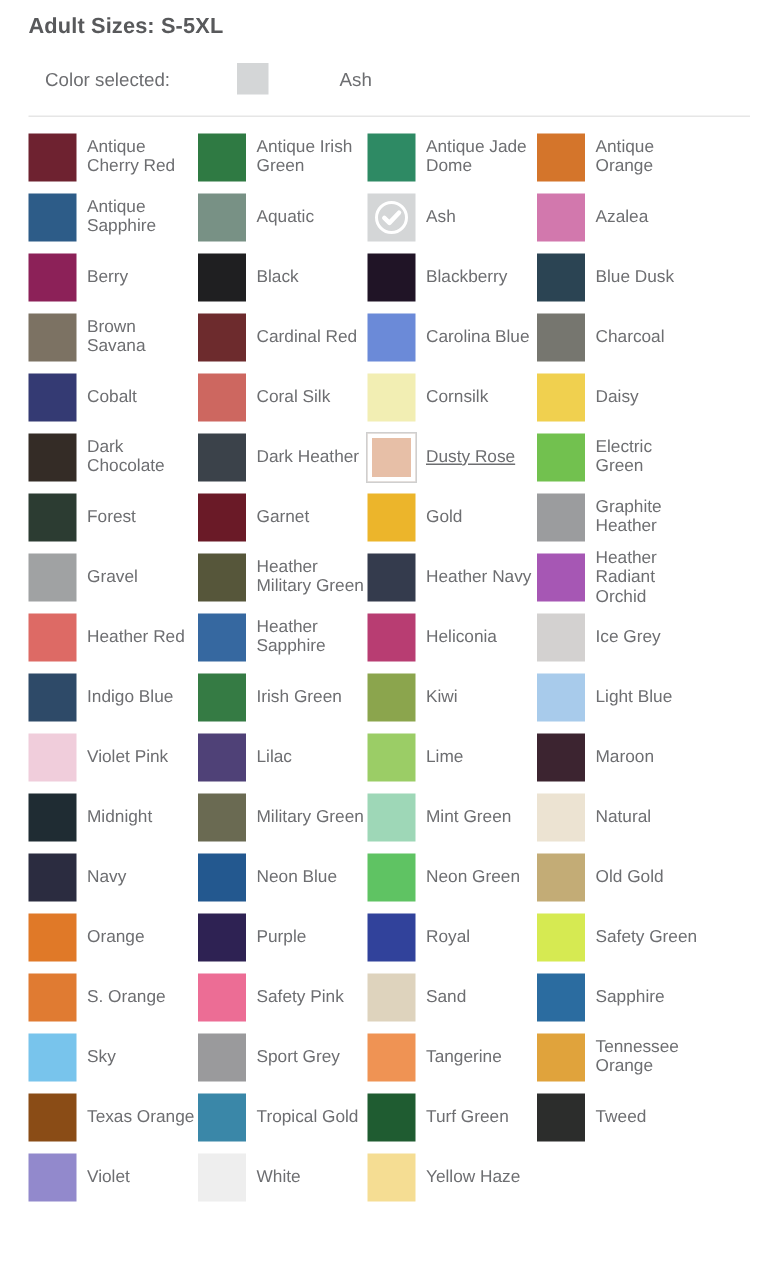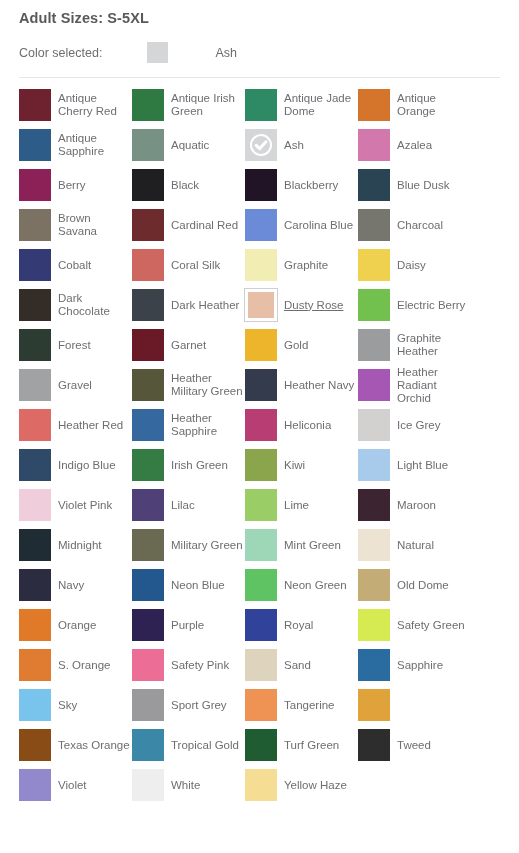--- a/index.html
+++ b/index.html
@@ -30,21 +30,21 @@
     font-weight: bold;
     color: #58595b;
     padding: 9px 0 0 19px;
     letter-spacing: 0.1px;
     line-height: 18px;
   }
 
   .selected-row {
     display: flex;
     align-items: center;
-    padding: 17px 0 0 19px;
+    padding: 17px 0 0 30px;
     height: 34px;
     gap: 36px;
   }
   .selected-label {
     font-size: 12.5px;
     color: #6d6e71;
     margin-right: 9px;
   }
   .selected-swatch {
     width: 21px;
@@ -274,21 +274,21 @@
       <div class="swatch-cell">
         <div class="swatch-box-wrap">
           <span class="swatch-box tex-fabric" style="background: rgb(205, 103, 96);"></span>
         </div>
         <span class="swatch-label">Coral Silk</span>
       </div>
       <div class="swatch-cell">
         <div class="swatch-box-wrap">
           <span class="swatch-box tex-soft" style="background: rgb(242, 238, 179);"></span>
         </div>
-        <span class="swatch-label">Graphite</span>
+        <span class="swatch-label">Cornsilk</span>
       </div>
       <div class="swatch-cell">
         <div class="swatch-box-wrap">
           <span class="swatch-box tex-soft" style="background: rgb(240, 208, 79);"></span>
         </div>
         <span class="swatch-label">Daisy</span>
       </div>
       <div class="swatch-cell">
         <div class="swatch-box-wrap">
           <span class="swatch-box tex-fabric" style="background: rgb(52, 44, 38);"></span>
@@ -304,21 +304,21 @@
       <div class="swatch-cell is-hover">
         <div class="swatch-box-wrap">
           <span class="swatch-box tex-soft" style="background: rgb(231, 191, 167);"></span>
         </div>
         <span class="swatch-label">Dusty Rose</span>
       </div>
       <div class="swatch-cell">
         <div class="swatch-box-wrap">
           <span class="swatch-box tex-soft" style="background: rgb(114, 193, 79);"></span>
         </div>
-        <span class="swatch-label">Electric Berry</span>
+        <span class="swatch-label">Electric Green</span>
       </div>
       <div class="swatch-cell">
         <div class="swatch-box-wrap">
           <span class="swatch-box tex-soft" style="background: rgb(44, 60, 50);"></span>
         </div>
         <span class="swatch-label">Forest</span>
       </div>
       <div class="swatch-cell">
         <div class="swatch-box-wrap">
           <span class="swatch-box tex-soft" style="background: rgb(106, 26, 39);"></span>
@@ -472,21 +472,21 @@
       <div class="swatch-cell">
         <div class="swatch-box-wrap">
           <span class="swatch-box tex-soft" style="background: rgb(95, 195, 99);"></span>
         </div>
         <span class="swatch-label">Neon Green</span>
       </div>
       <div class="swatch-cell">
         <div class="swatch-box-wrap">
           <span class="swatch-box tex-soft" style="background: rgb(195, 172, 118);"></span>
         </div>
-        <span class="swatch-label">Old Dome</span>
+        <span class="swatch-label">Old Gold</span>
       </div>
       <div class="swatch-cell">
         <div class="swatch-box-wrap">
           <span class="swatch-box tex-soft" style="background: rgb(224, 121, 40);"></span>
         </div>
         <span class="swatch-label">Orange</span>
       </div>
       <div class="swatch-cell">
         <div class="swatch-box-wrap">
           <span class="swatch-box tex-soft" style="background: rgb(46, 34, 83);"></span>
@@ -544,20 +544,21 @@
       <div class="swatch-cell">
         <div class="swatch-box-wrap">
           <span class="swatch-box tex-soft" style="background: rgb(239, 147, 84);"></span>
         </div>
         <span class="swatch-label">Tangerine</span>
       </div>
       <div class="swatch-cell">
         <div class="swatch-box-wrap">
           <span class="swatch-box tex-fabric" style="background: rgb(224, 163, 60);"></span>
         </div>
+        <span class="swatch-label">Tennessee Orange</span>
       </div>
       <div class="swatch-cell">
         <div class="swatch-box-wrap">
           <span class="swatch-box tex-soft" style="background: rgb(138, 76, 22);"></span>
         </div>
         <span class="swatch-label">Texas Orange</span>
       </div>
       <div class="swatch-cell">
         <div class="swatch-box-wrap">
           <span class="swatch-box tex-soft" style="background: rgb(58, 135, 168);"></span>

